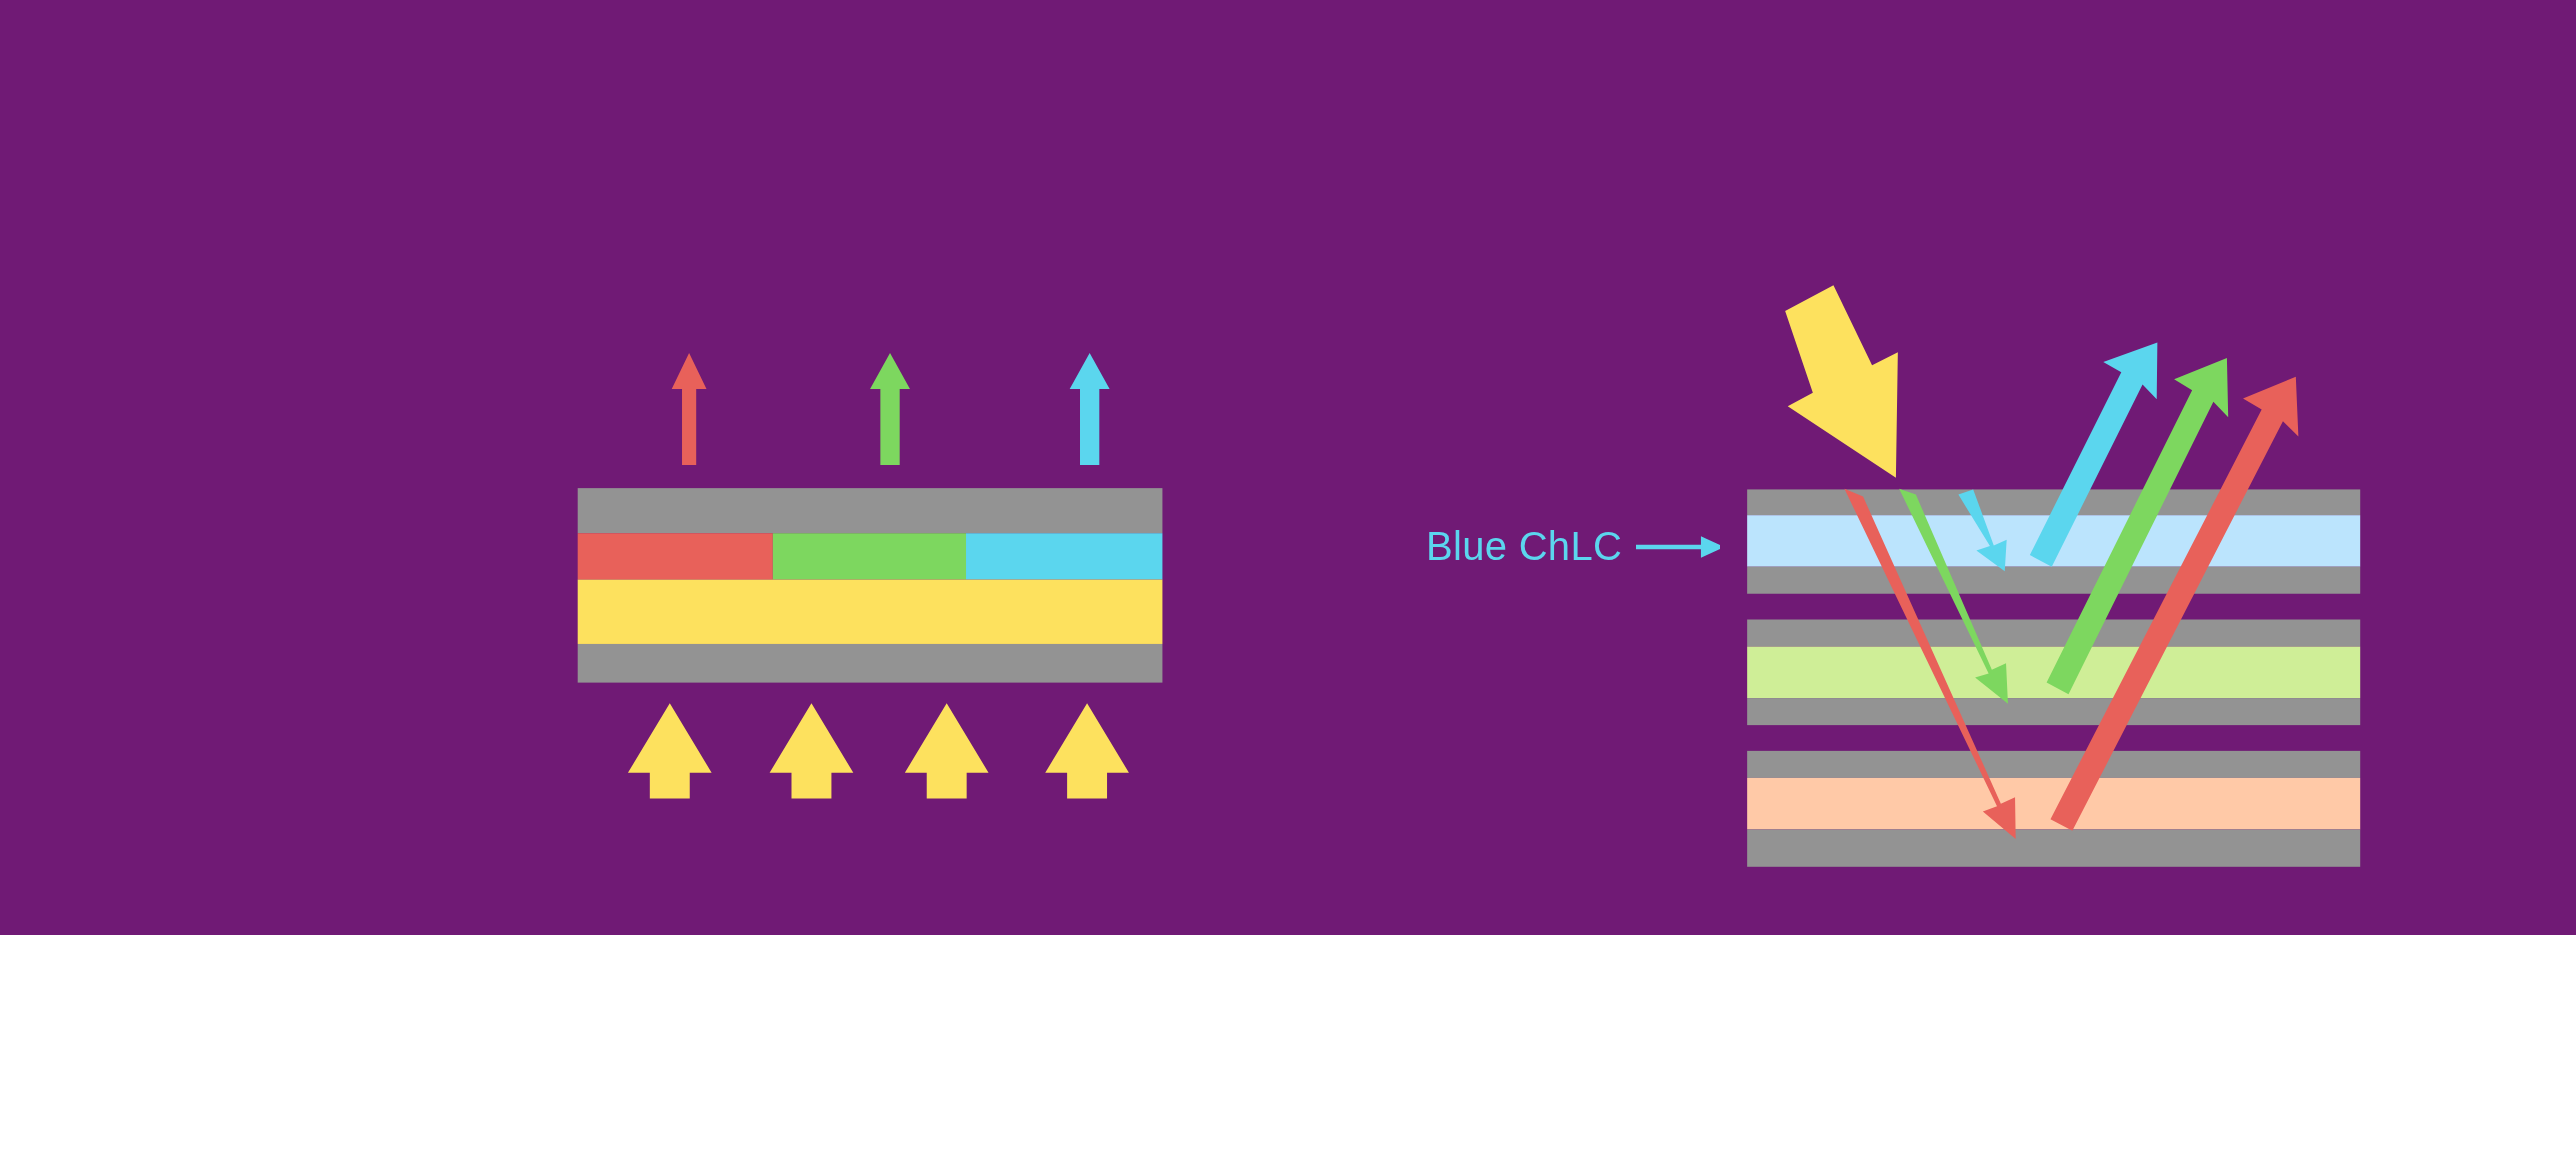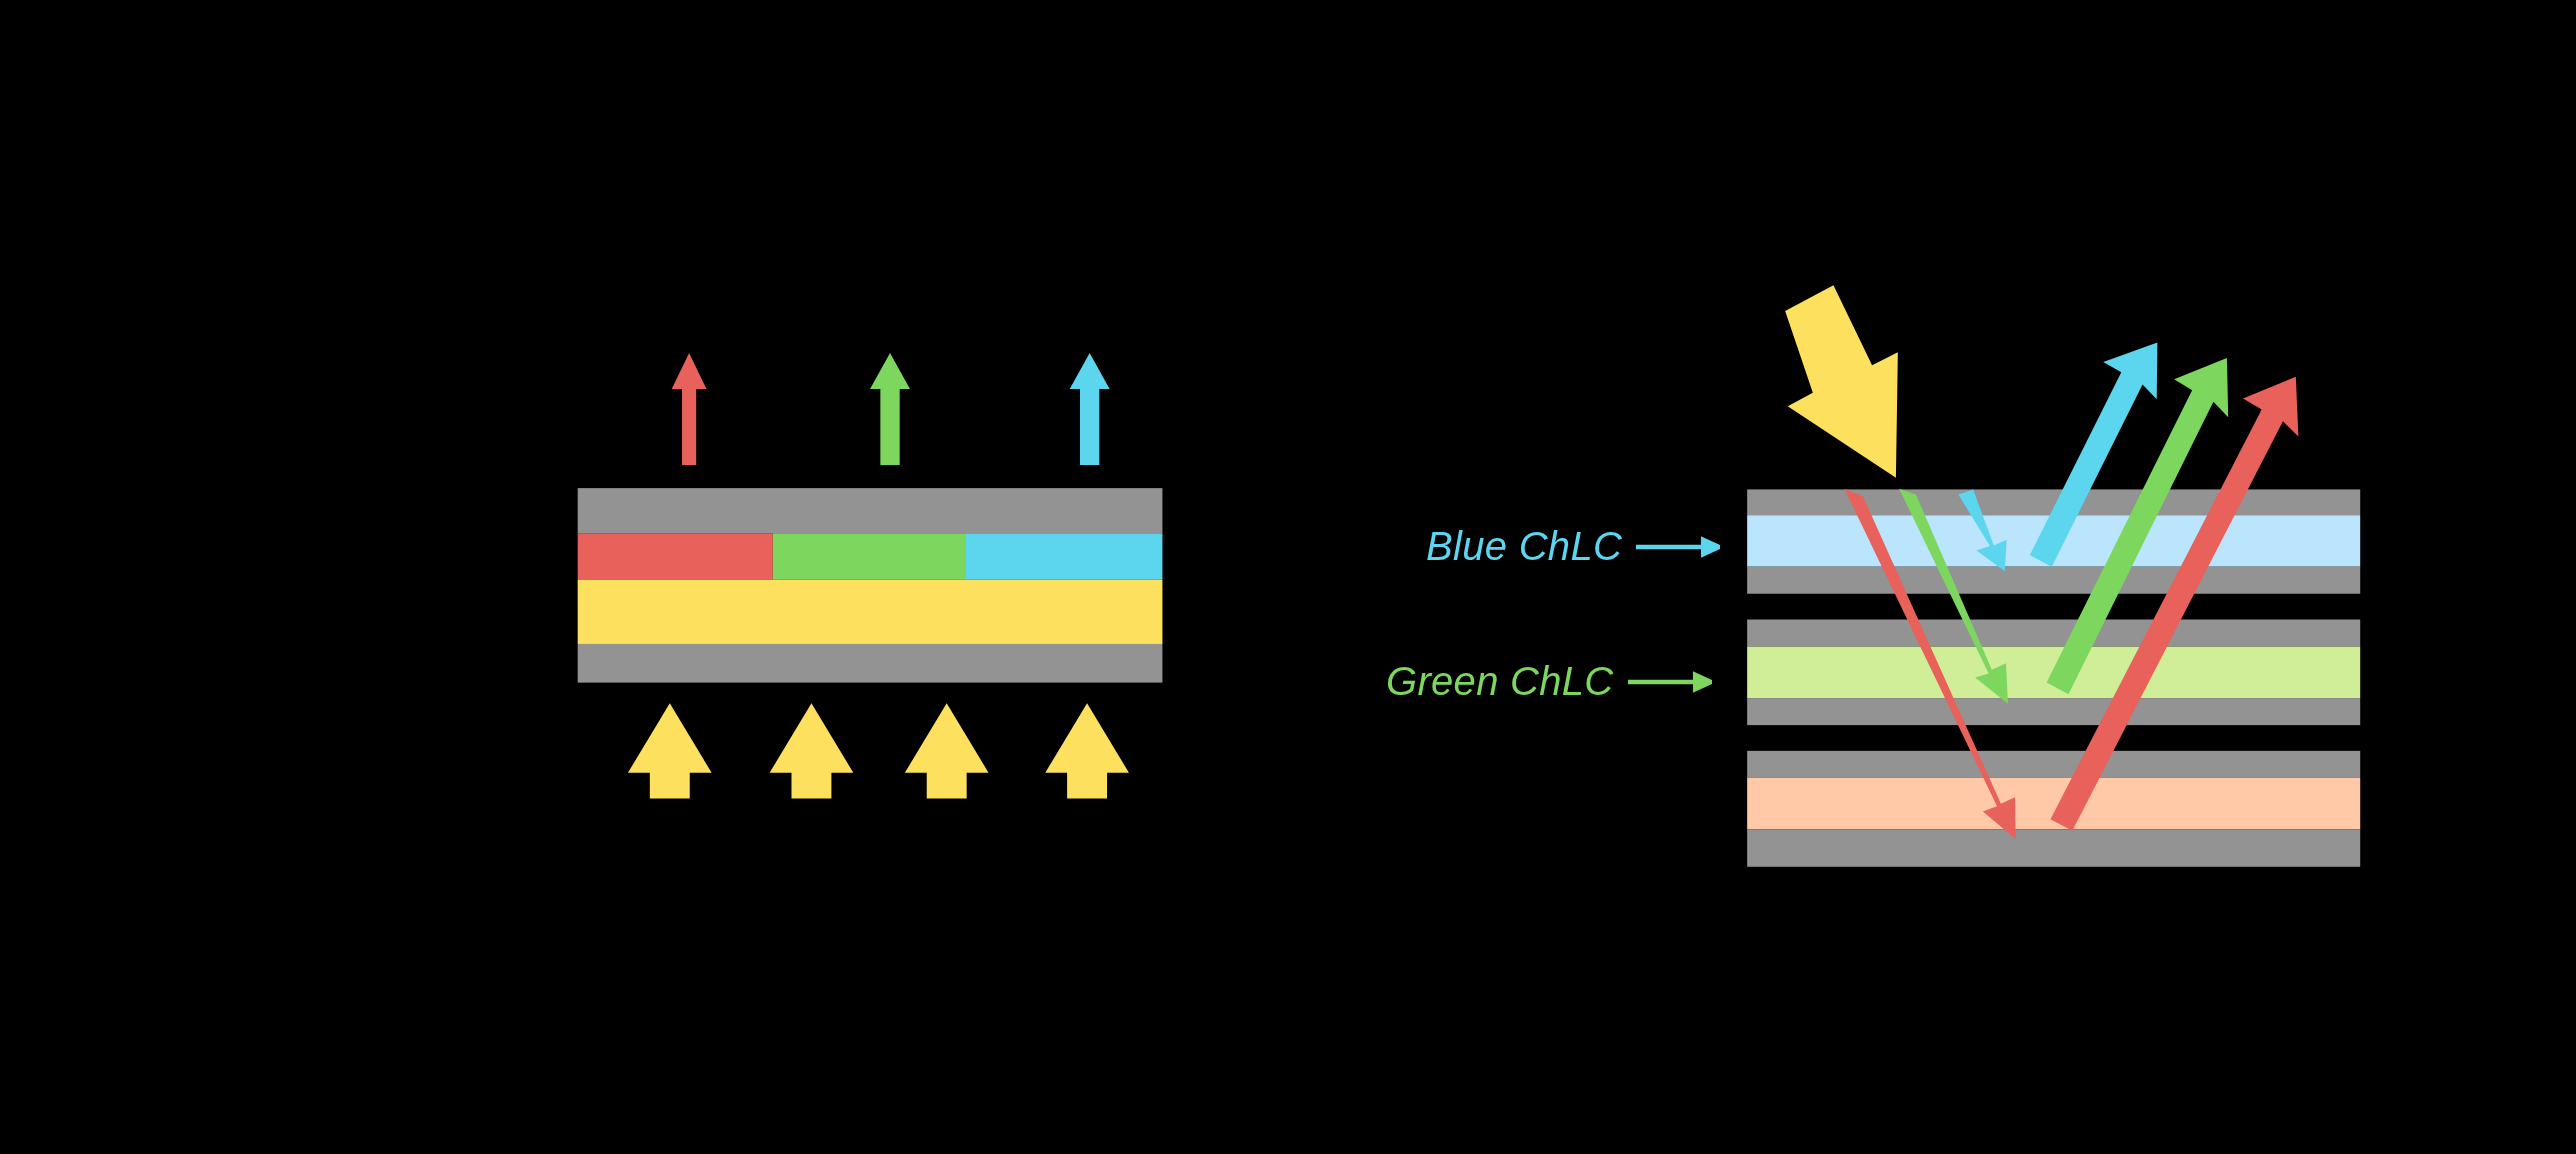--- a/index.html
+++ b/index.html
@@ -9,23 +9,22 @@
   }
   body {
     width: 2576px;
     height: 1154px;
     font-family: "Liberation Sans", sans-serif;
     overflow: hidden;
   }
   #stage {
     position: relative;
     width: 2576px;
-    height: 1154px;
-    background: #000000;
-    font-style: italic;
+    height: 935px;
+    background: #701a75;
   }
   .panel {
     position: absolute;
     top: 0;
     left: 0;
     width: 2576px;
     height: 1154px;
   }
   svg.layer {
     position: absolute;
@@ -118,24 +117,17 @@
     </svg>
 
     <div class="lbl" style="left:1426px; top:523px; color:#5bd6ee;">
       <span class="lbl-text">Blue ChLC</span><span class="lbl-arrow">
         <svg width="84" height="26" viewBox="0 0 130 40" aria-hidden="true">
           <path d="M0,20 L104,20 M104,9 L128,20 L104,31 Z" stroke="#5bd6ee" stroke-width="7" fill="#5bd6ee"></path>
         </svg>
       </span>
     </div>
 
-    <div class="lbl" style="left:1386px; top:658px; color:#7dd75f;">
-      <span class="lbl-text">Green ChLC</span><span class="lbl-arrow">
-        <svg width="84" height="26" viewBox="0 0 130 40" aria-hidden="true">
-          <path d="M0,20 L104,20 M104,9 L128,20 L104,31 Z" stroke="#7dd75f" stroke-width="7" fill="#7dd75f"></path>
-        </svg>
-      </span>
-    </div>
 
   </div>
 
 </div>
 
 
 </body></html>

